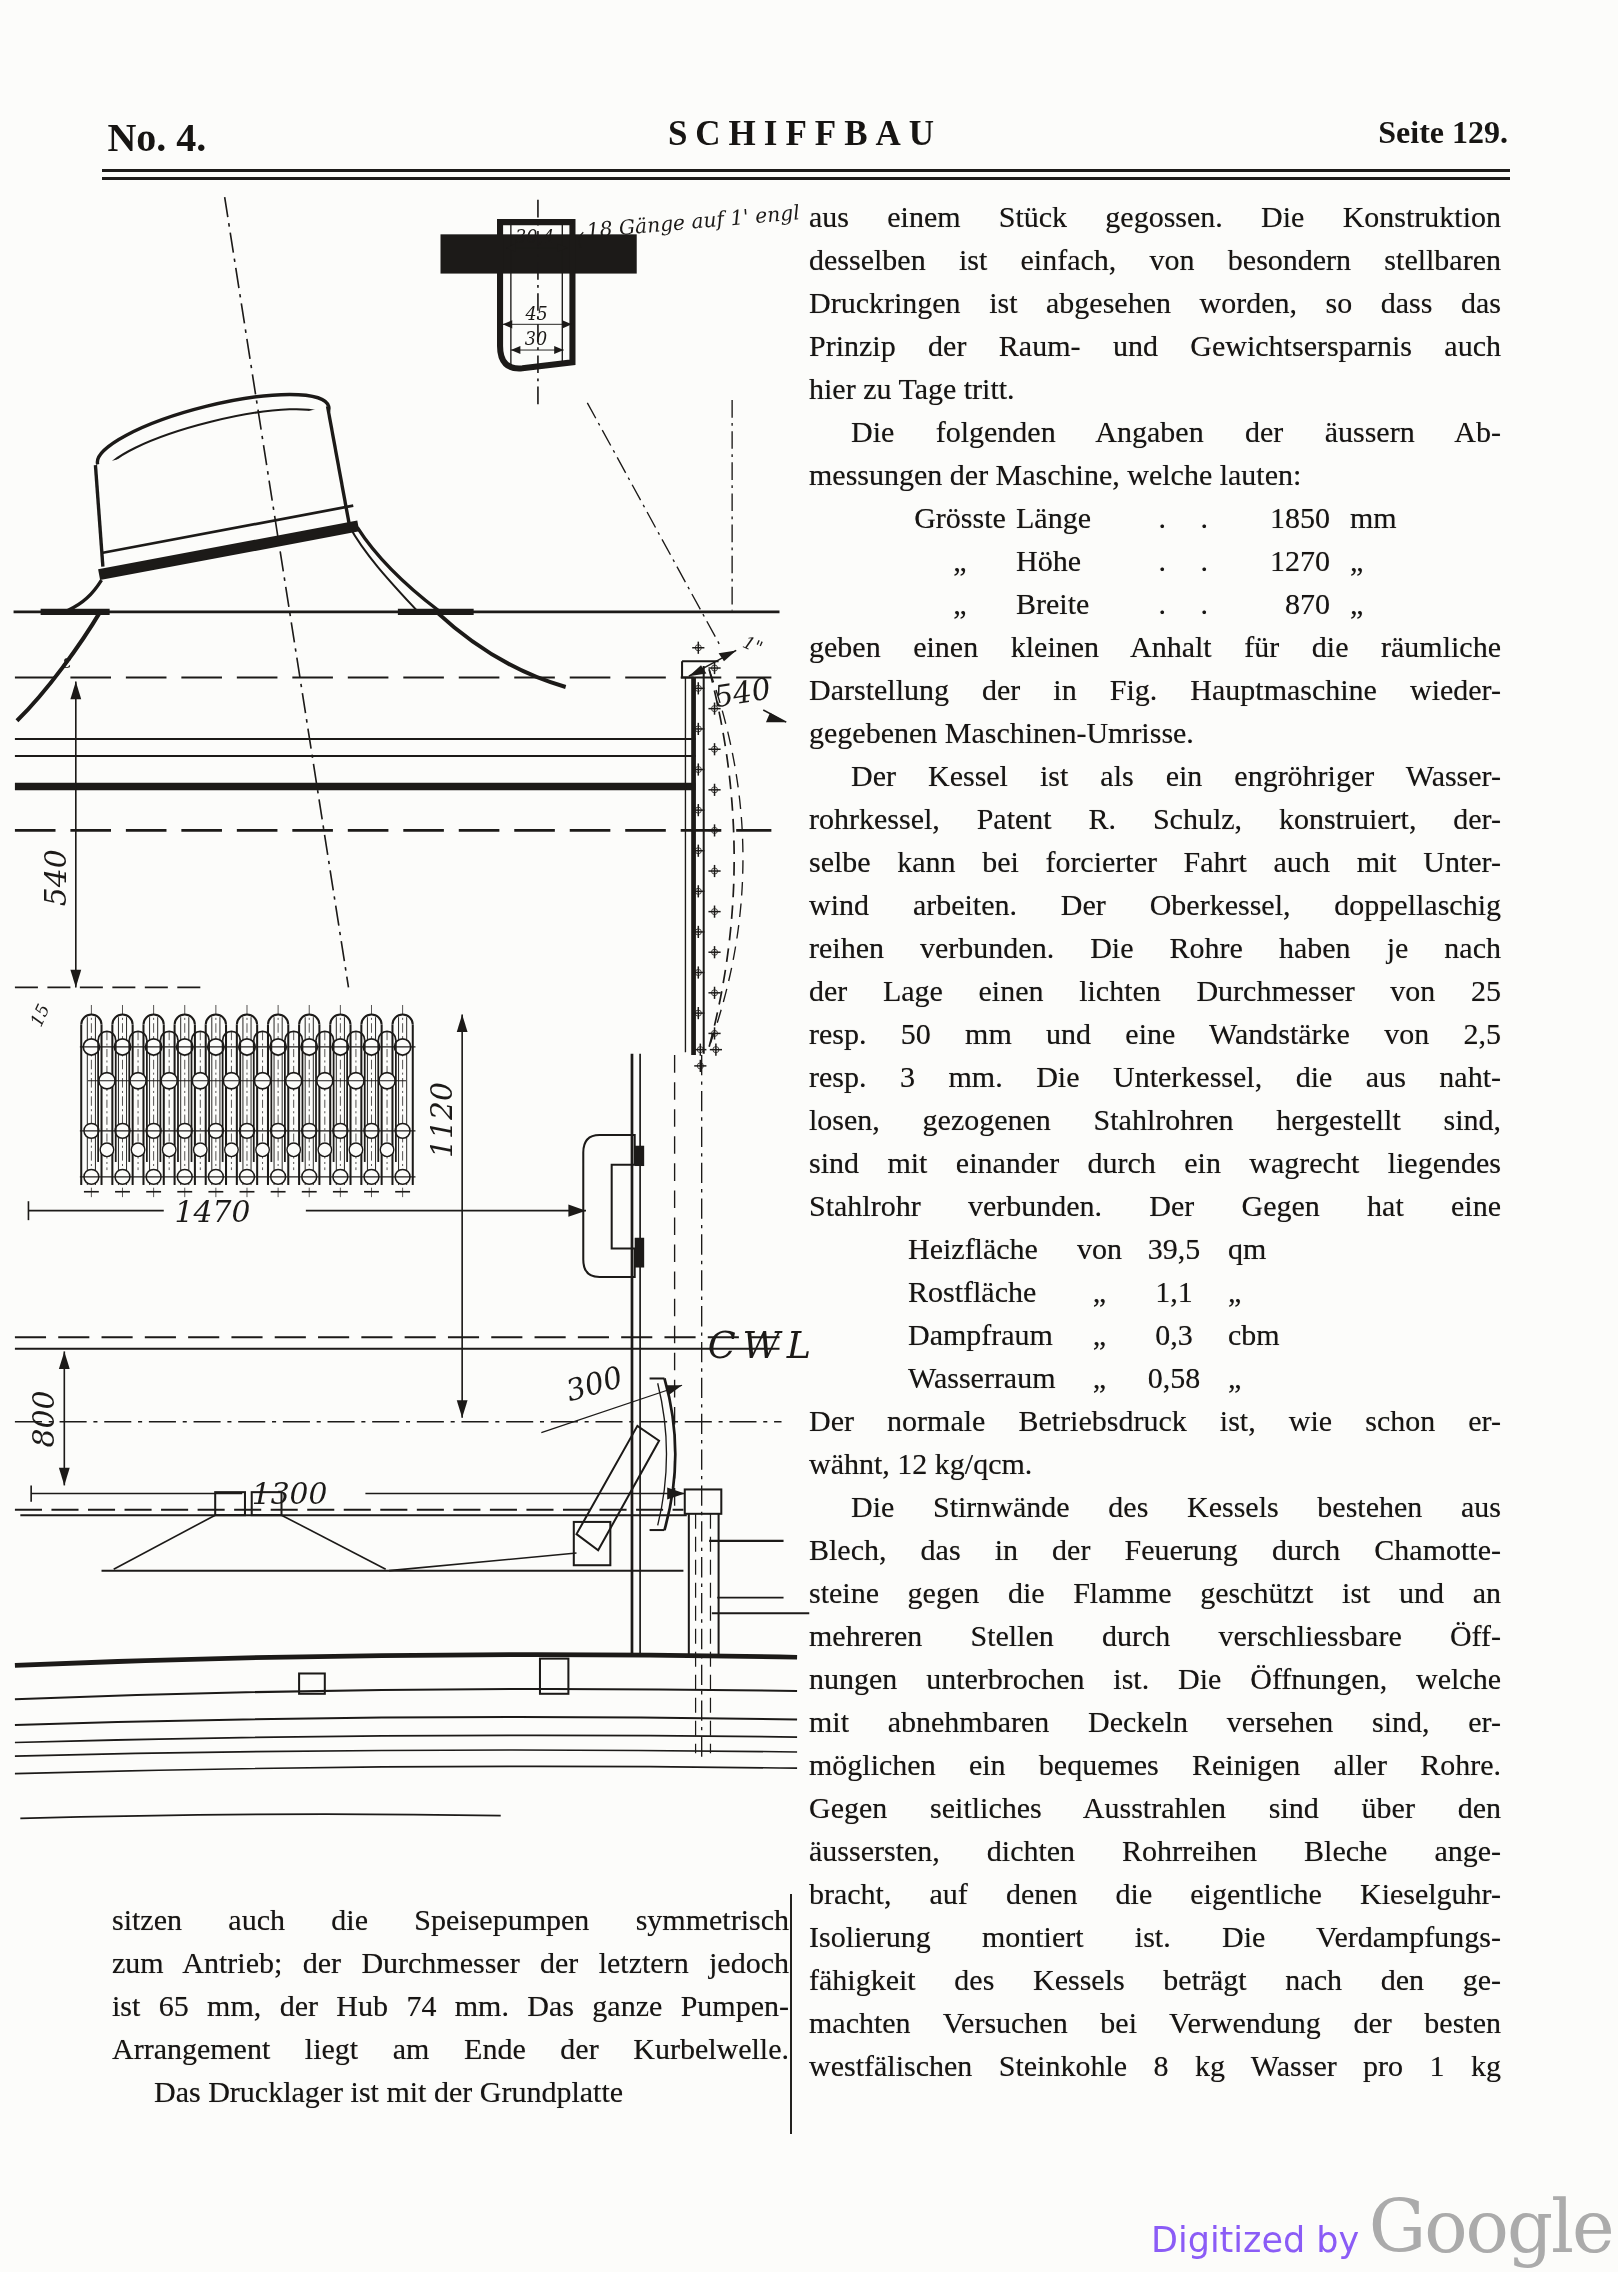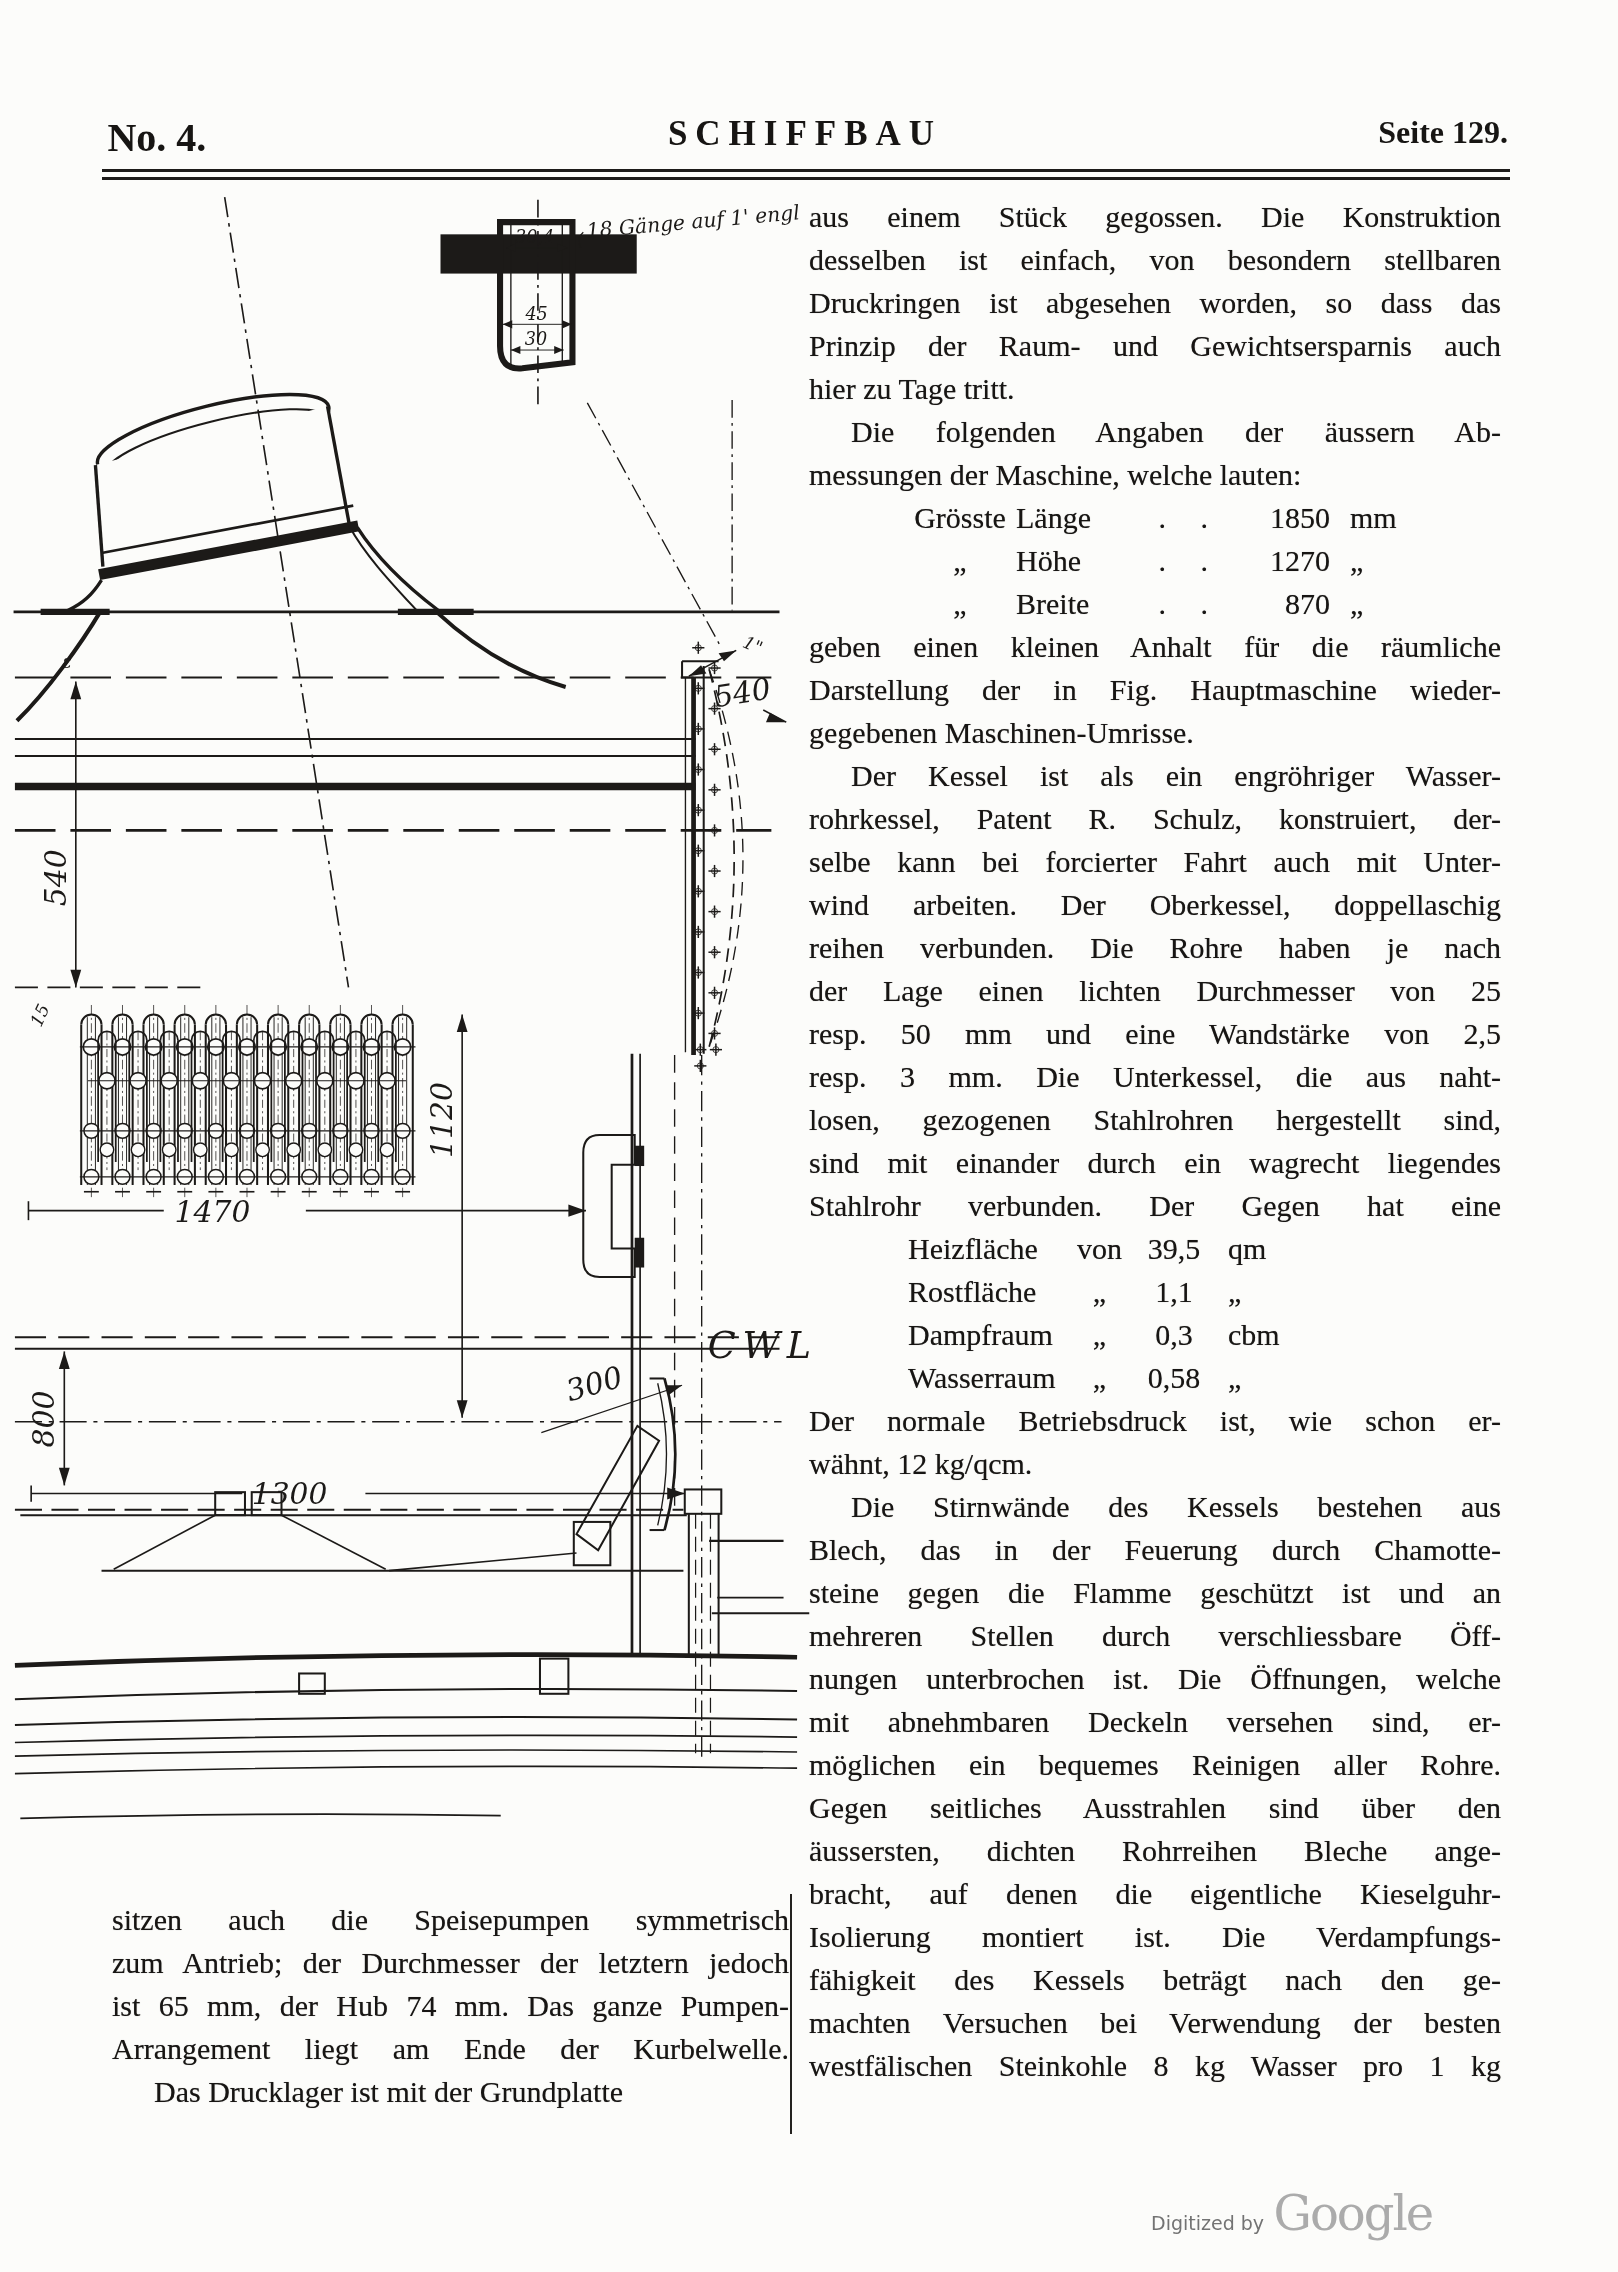--- a/index.html
+++ b/index.html
@@ -38,22 +38,22 @@
   
   svg.drawing{position:absolute;left:0;top:189px;}
   svg.drawing *{vector-effect:none;}
   .ink{stroke:#1c1a18;fill:none;}
   .hlab{font:italic 44px "DejaVu Serif",serif;fill:#1c1a18;stroke:none;}
   .hsmall{font:italic 26px "DejaVu Serif",serif;fill:#1c1a18;stroke:none;}
   .cwl{font:italic 54px "DejaVu Serif",serif;letter-spacing:10px;fill:#1c1a18;stroke:none;}
   .note{font:italic 30px "DejaVu Serif",serif;fill:#1c1a18;stroke:none;}
   
   .watermark{position:absolute;left:1151px;top:2185px;display:flex;align-items:baseline;}
-  .wm-prefix{font-family:"DejaVu Sans",sans-serif;font-size:19px;color:#737373;}
-  .wm-brand{font-family:"DejaVu Serif",serif;font-size:48px;color:#ababab;margin-left:9.5px;
+  .wm-prefix{font-family:"DejaVu Sans",sans-serif;font-size:35px;color:#8b5cf6;}
+  .wm-brand{font-family:"DejaVu Serif",serif;font-size:72px;color:#ababab;margin-left:9.5px;
             letter-spacing:-2px;}
 </style>
 </head>
 <body>
 
 <div class="page">
 
   <div class="hdr">
     <span class="hdr-left">No. 4.</span>
     <span class="hdr-center">SCHIFFBAU</span>

